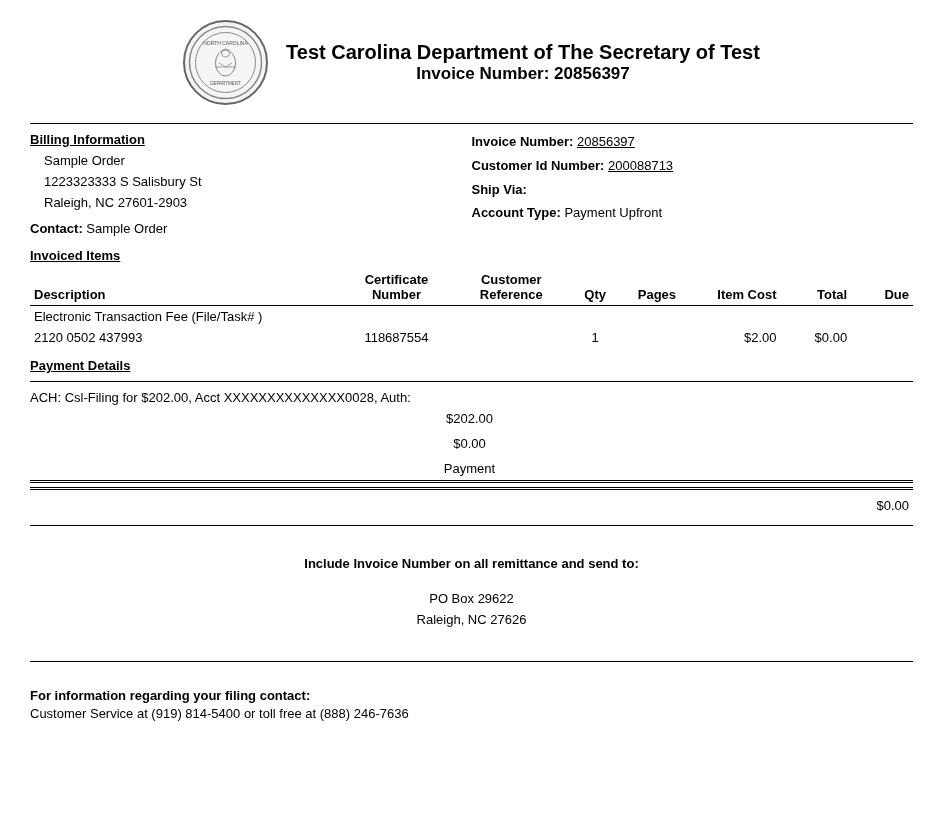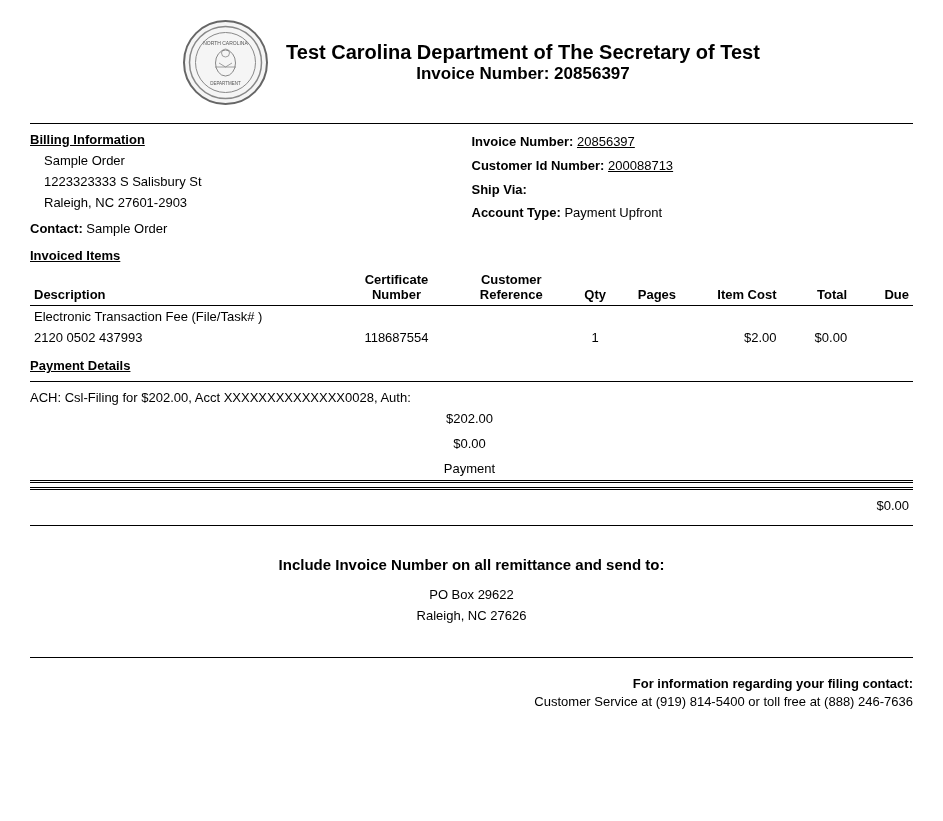--- a/index.html
+++ b/index.html
@@ -125,32 +125,31 @@
       justify-content: flex-end;
       padding: 4px 4px;
       font-size: 13px;
     }
     .remittance-section {
       margin-top: 30px;
       text-align: center;
     }
     .remittance-section .bold-text {
       font-weight: bold;
-      font-size: 15px;
-      margin-bottom: 12px;
+      font-size: 13px;
+      margin-bottom: 18px;
     }
     .remittance-address {
       line-height: 1.6;
       font-size: 13px;
     }
     .footer-section {
       margin-top: 30px;
-      padding-top: 18px;
+      padding-top: 26px;
       border-top: 1px solid #000;
-      text-align: right;
     }
     .footer-bold {
       font-weight: bold;
       font-size: 13px;
       margin-bottom: 3px;
     }
     .footer-text {
       font-size: 13px;
     }
     

